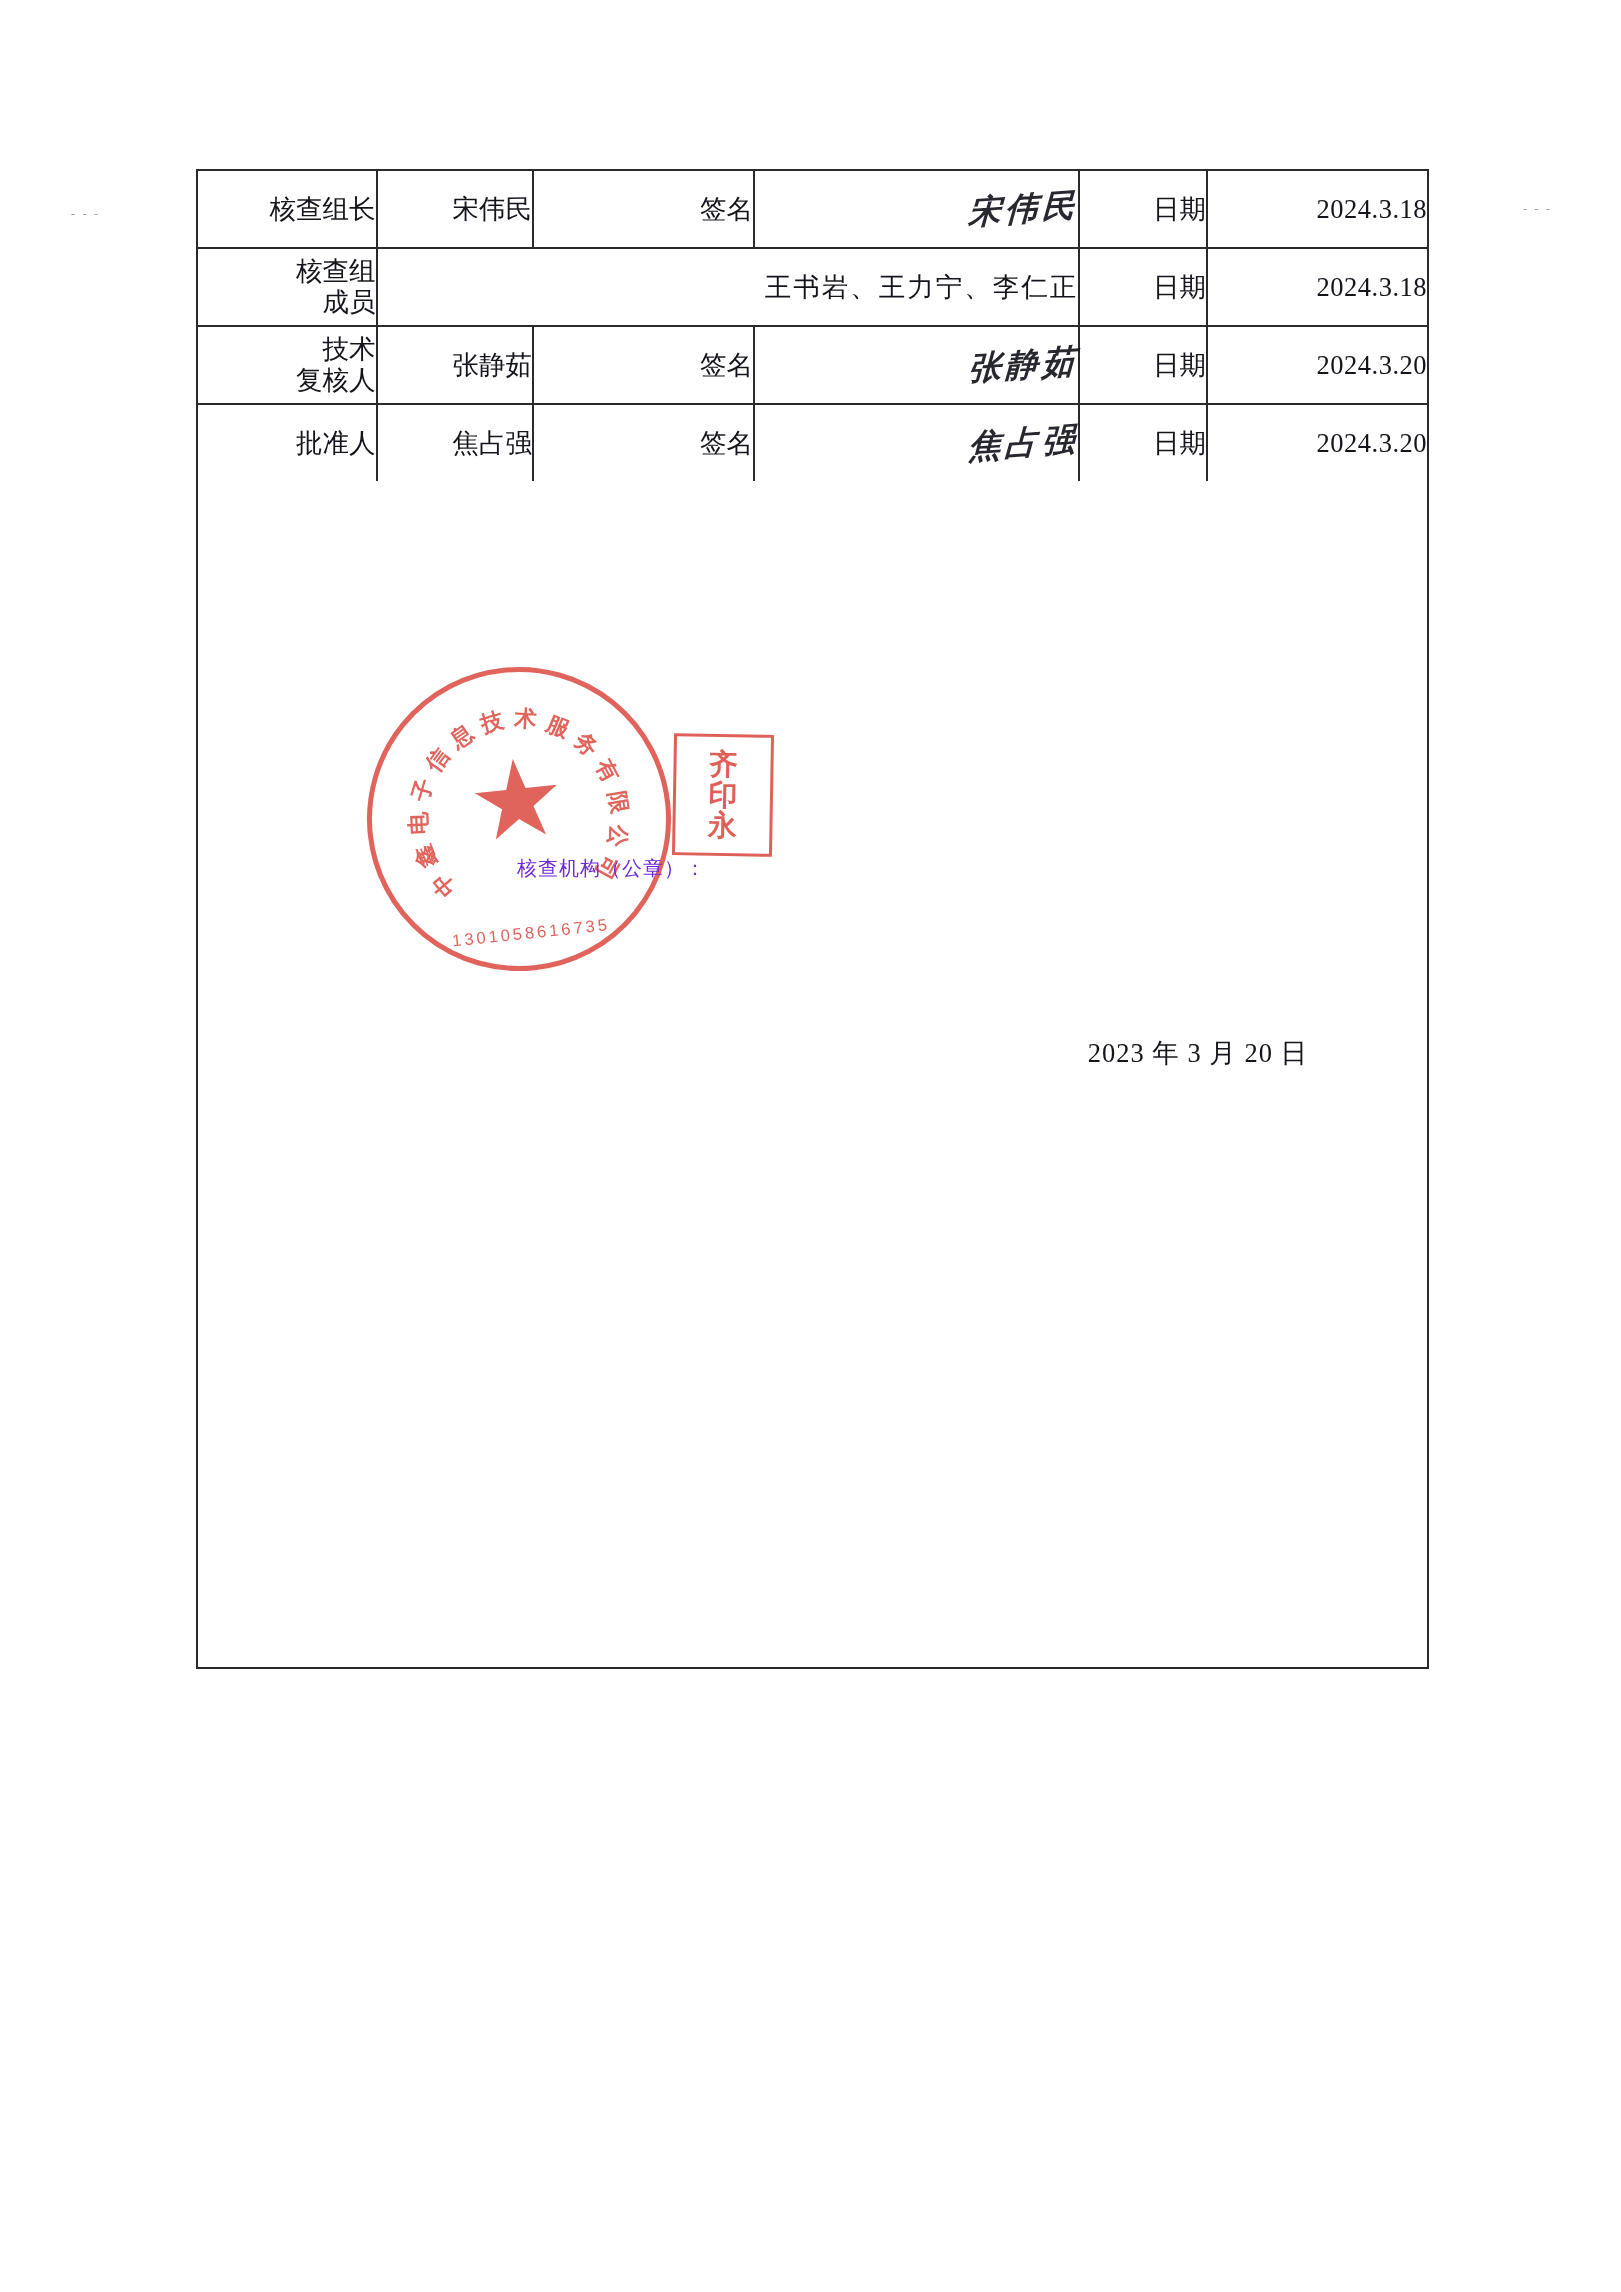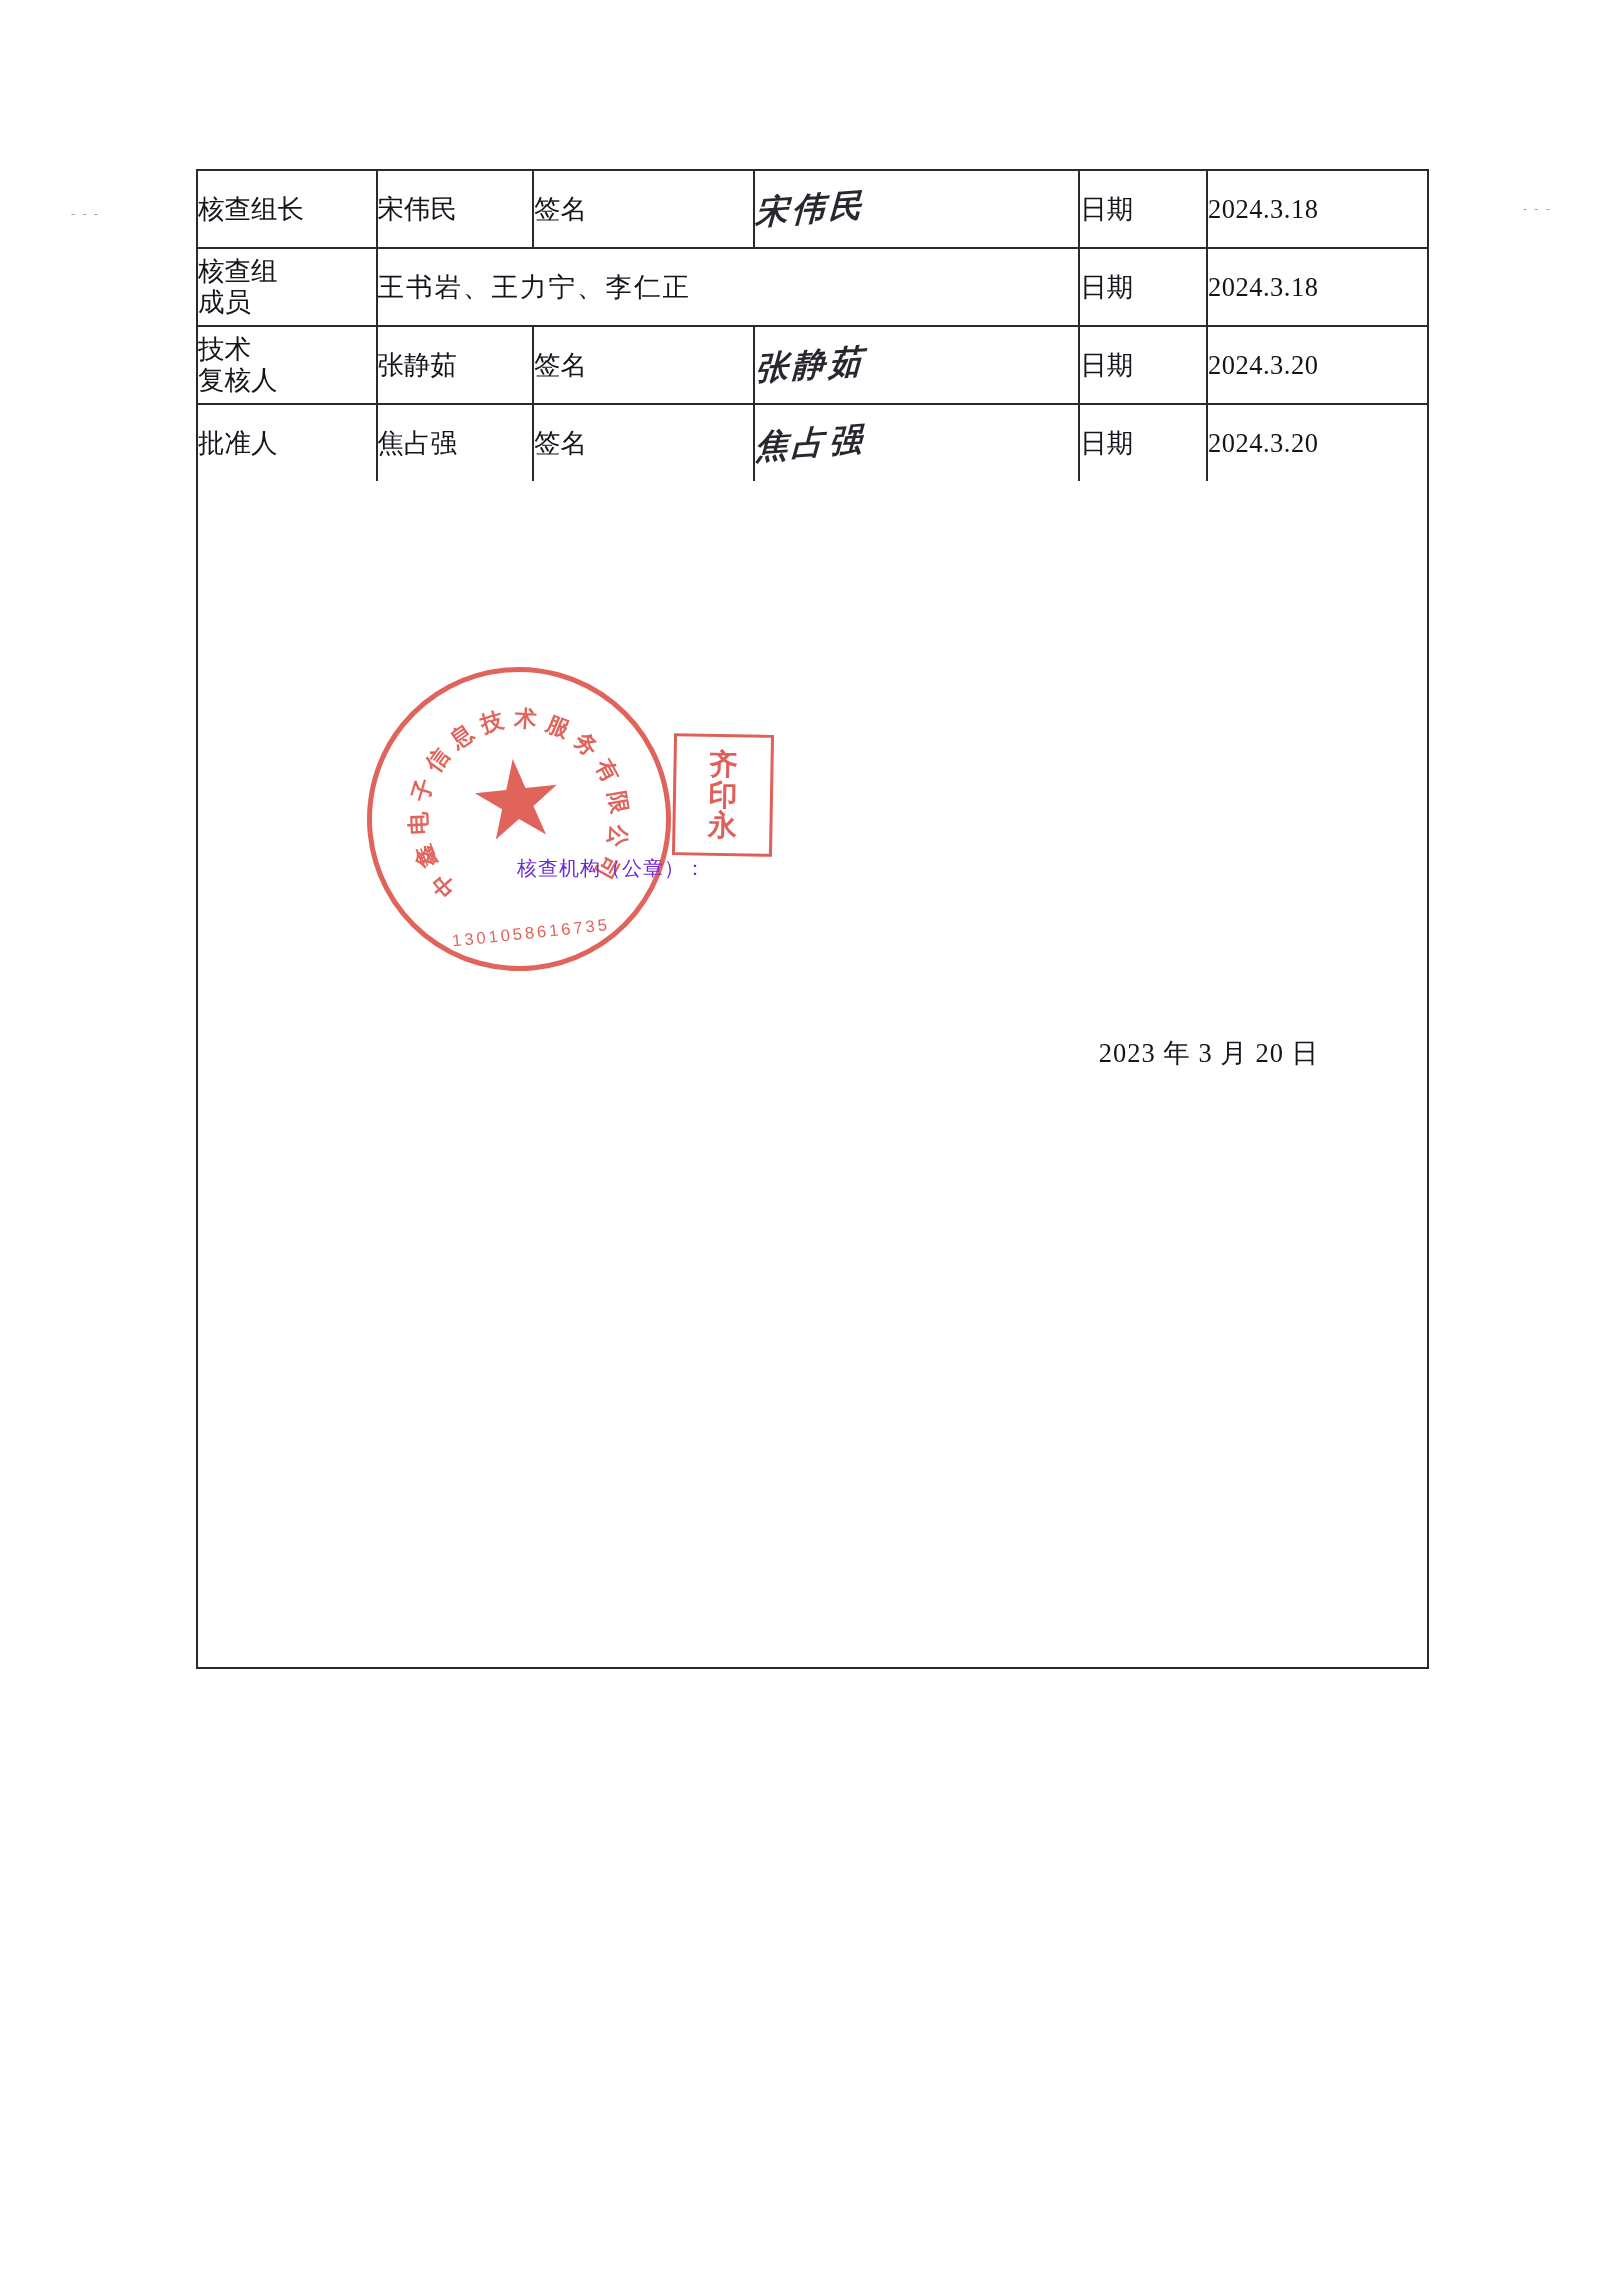--- a/index.html
+++ b/index.html
@@ -54,21 +54,21 @@
   table.sig {
     width: 100%;
     border-collapse: collapse;
     table-layout: fixed;
   }
   table.sig td {
     border: 2px solid #2a2a2a;
     border-left: none;
     border-top: none;
     height: 76px;
-    text-align: left;
+    text-align: right;
     vertical-align: middle;
     font-size: 26.5px;
     color: #14141c;
     padding: 0;
     margin-top: 40px;
   }
   table.sig tr td:last-child { border-right: none; }
   table.sig tr:last-child td { border-bottom: none; }
 
   .c-role  { width: 167px; }
@@ -116,21 +116,21 @@
     position: absolute;
     left: 319px;
     top: 374px;
     font-size: 20px;
     letter-spacing: 1px;
     color: #6d28d9;
     z-index: 3;
   }
   .line-date {
     position: absolute;
-    right: 108px;
+    right: 119px;
     top: 554px;
     font-size: 26.5px;
     letter-spacing: 1px;
     color: #14141c;
     z-index: 3;
     text-align: right;
   }
 
   
   .seal {

